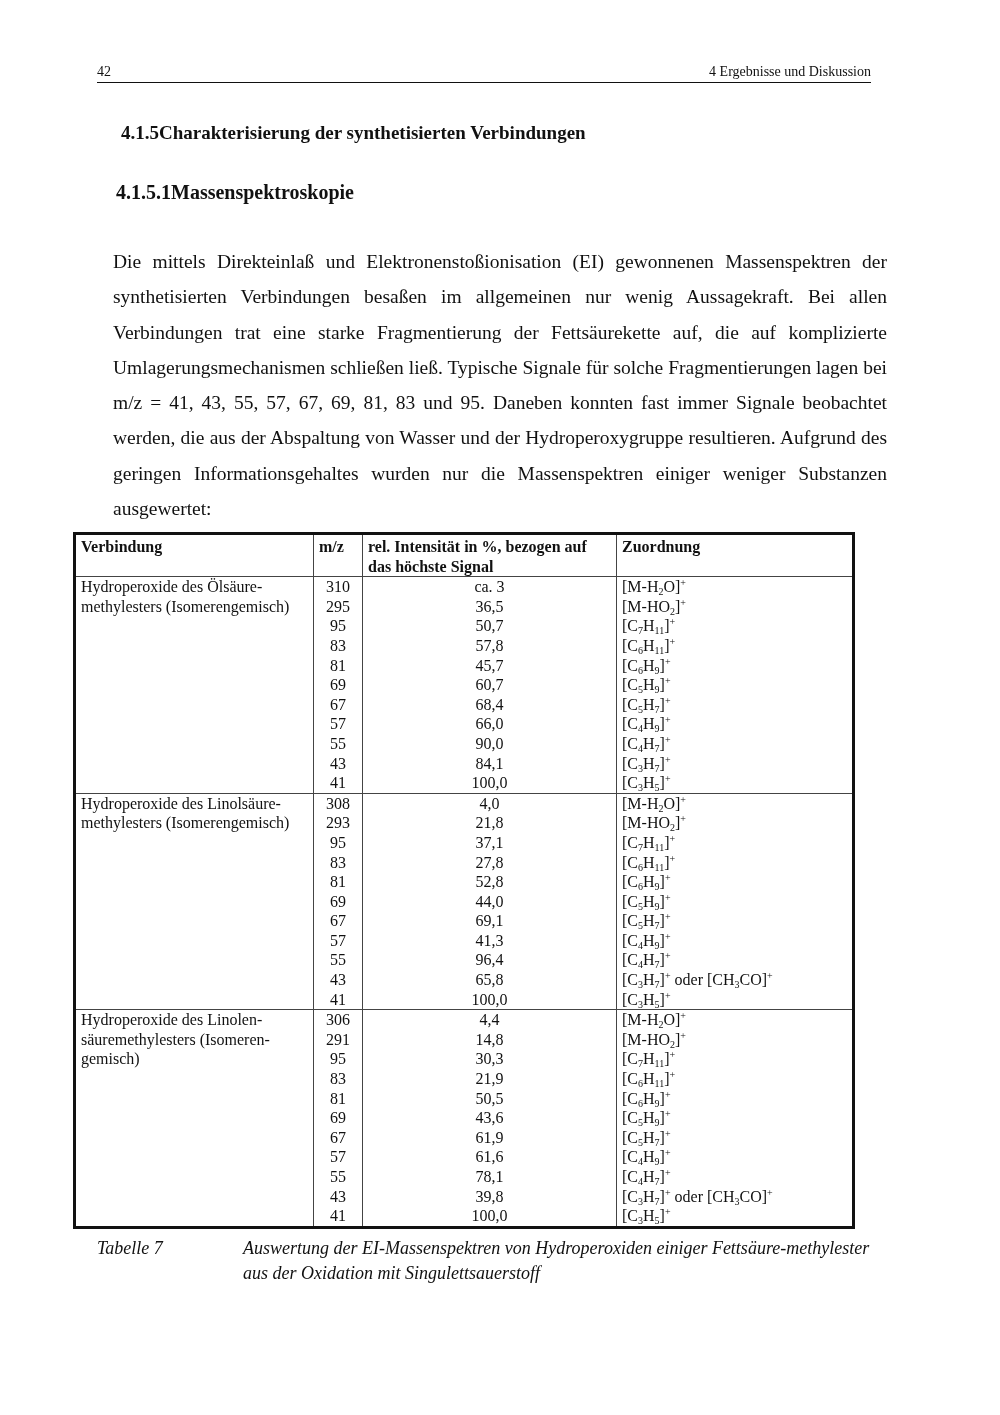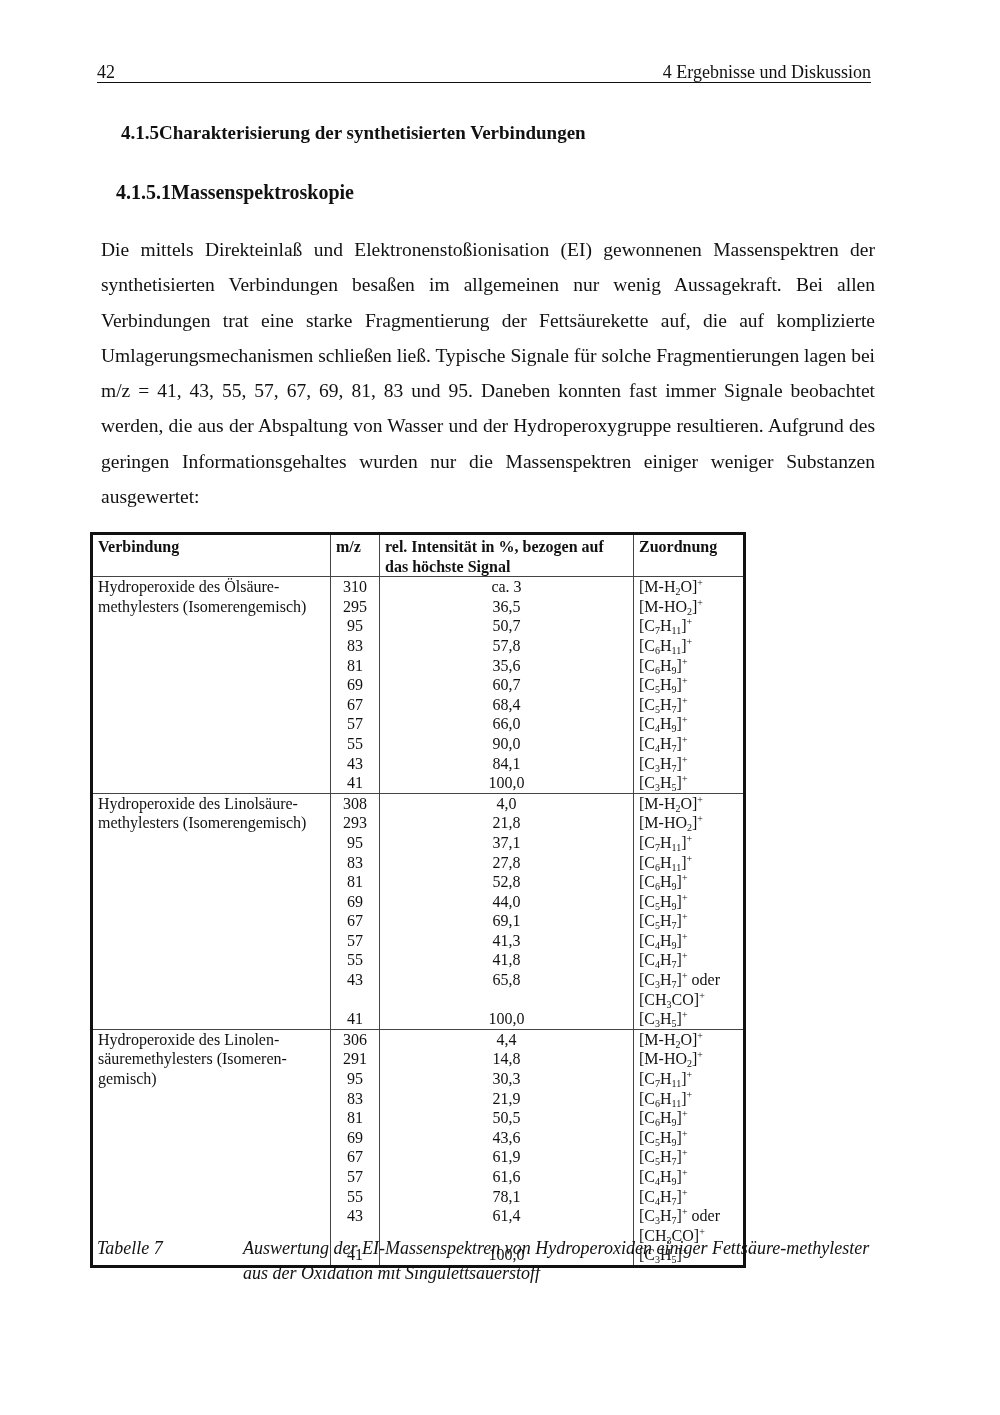--- a/index.html
+++ b/index.html
@@ -3,40 +3,40 @@
 <meta charset="utf-8">
 <style>
   html, body { margin: 0; padding: 0; background: #ffffff; }
   body {
     width: 1000px; height: 1415px; position: relative; overflow: hidden;
     font-family: "Liberation Serif", "DejaVu Serif", serif; color: #111;
   }
   .page-header {
     position: absolute; left: 97px; top: 60px; width: 774px; height: 22px;
     border-bottom: 1.5px solid #111;
-    font-size: 18px; line-height: 22px;
+    font-size: 14px; line-height: 22px;
   }
   .page-header .pnum { position: absolute; left: 0; top: 1px; }
   .page-header .chap { position: absolute; right: 0; top: 1px; }
   .h3 {
     position: absolute; left: 97px; top: 122px; font-weight: bold; font-size: 19px;
   }
   .h4 {
     position: absolute; left: 97px; top: 181px; font-weight: bold; font-size: 20px;
   }
   .h3 .num, .h4 .num { display: inline-block; text-align: right; }
   .h3 .num { width: 62px; }
   .h4 .num { width: 74px; }
   .para {
     position: absolute; left: 97px; top: 228px; width: 774px;
     font-size: 19.5px; line-height: 35.3px; text-align: justify;
-    margin: 4px;
+    margin: 16px;
   }
   table.ms {
-    position: absolute; left: 90px; top: 532px; width: 656px;
+    position: absolute; left: 73px; top: 532px; width: 782px;
     border-collapse: collapse; border: 3px solid #111;
     font-size: 16px; line-height: 19.6px;
   }
   table.ms th, table.ms td {
     border-left: 1px solid #444; border-right: 1px solid #444;
     padding: 0 5px; vertical-align: top;
   }
   table.ms th {
     text-align: left; font-weight: bold; border-bottom: 1px solid #444;
     padding-top: 2px; padding-bottom: 0;
@@ -103,21 +103,21 @@
         <td class="int">50,7</td>
         <td class="as">[C<sub>7</sub>H<sub>11</sub>]<sup>+</sup></td>
       </tr>
       <tr>
         <td class="mz">83</td>
         <td class="int">57,8</td>
         <td class="as">[C<sub>6</sub>H<sub>11</sub>]<sup>+</sup></td>
       </tr>
       <tr>
         <td class="mz">81</td>
-        <td class="int">35,6</td>
+        <td class="int">45,7</td>
         <td class="as">[C<sub>6</sub>H<sub>9</sub>]<sup>+</sup></td>
       </tr>
       <tr>
         <td class="mz">69</td>
         <td class="int">60,7</td>
         <td class="as">[C<sub>5</sub>H<sub>9</sub>]<sup>+</sup></td>
       </tr>
       <tr>
         <td class="mz">67</td>
         <td class="int">68,4</td>
@@ -182,21 +182,21 @@
         <td class="int">69,1</td>
         <td class="as">[C<sub>5</sub>H<sub>7</sub>]<sup>+</sup></td>
       </tr>
       <tr>
         <td class="mz">57</td>
         <td class="int">41,3</td>
         <td class="as">[C<sub>4</sub>H<sub>9</sub>]<sup>+</sup></td>
       </tr>
       <tr>
         <td class="mz">55</td>
-        <td class="int">41,8</td>
+        <td class="int">96,4</td>
         <td class="as">[C<sub>4</sub>H<sub>7</sub>]<sup>+</sup></td>
       </tr>
       <tr>
         <td class="mz">43</td>
         <td class="int">65,8</td>
         <td class="as">[C<sub>3</sub>H<sub>7</sub>]<sup>+</sup> oder [CH<sub>3</sub>CO]<sup>+</sup></td>
       </tr>
       <tr>
         <td class="mz">41</td>
         <td class="int">100,0</td>
@@ -247,21 +247,21 @@
         <td class="int">61,6</td>
         <td class="as">[C<sub>4</sub>H<sub>9</sub>]<sup>+</sup></td>
       </tr>
       <tr>
         <td class="mz">55</td>
         <td class="int">78,1</td>
         <td class="as">[C<sub>4</sub>H<sub>7</sub>]<sup>+</sup></td>
       </tr>
       <tr>
         <td class="mz">43</td>
-        <td class="int">61,4</td>
+        <td class="int">39,8</td>
         <td class="as">[C<sub>3</sub>H<sub>7</sub>]<sup>+</sup> oder [CH<sub>3</sub>CO]<sup>+</sup></td>
       </tr>
       <tr>
         <td class="mz">41</td>
         <td class="int">100,0</td>
         <td class="as">[C<sub>3</sub>H<sub>5</sub>]<sup>+</sup></td>
       </tr>
     </tbody>
   </table>
 

